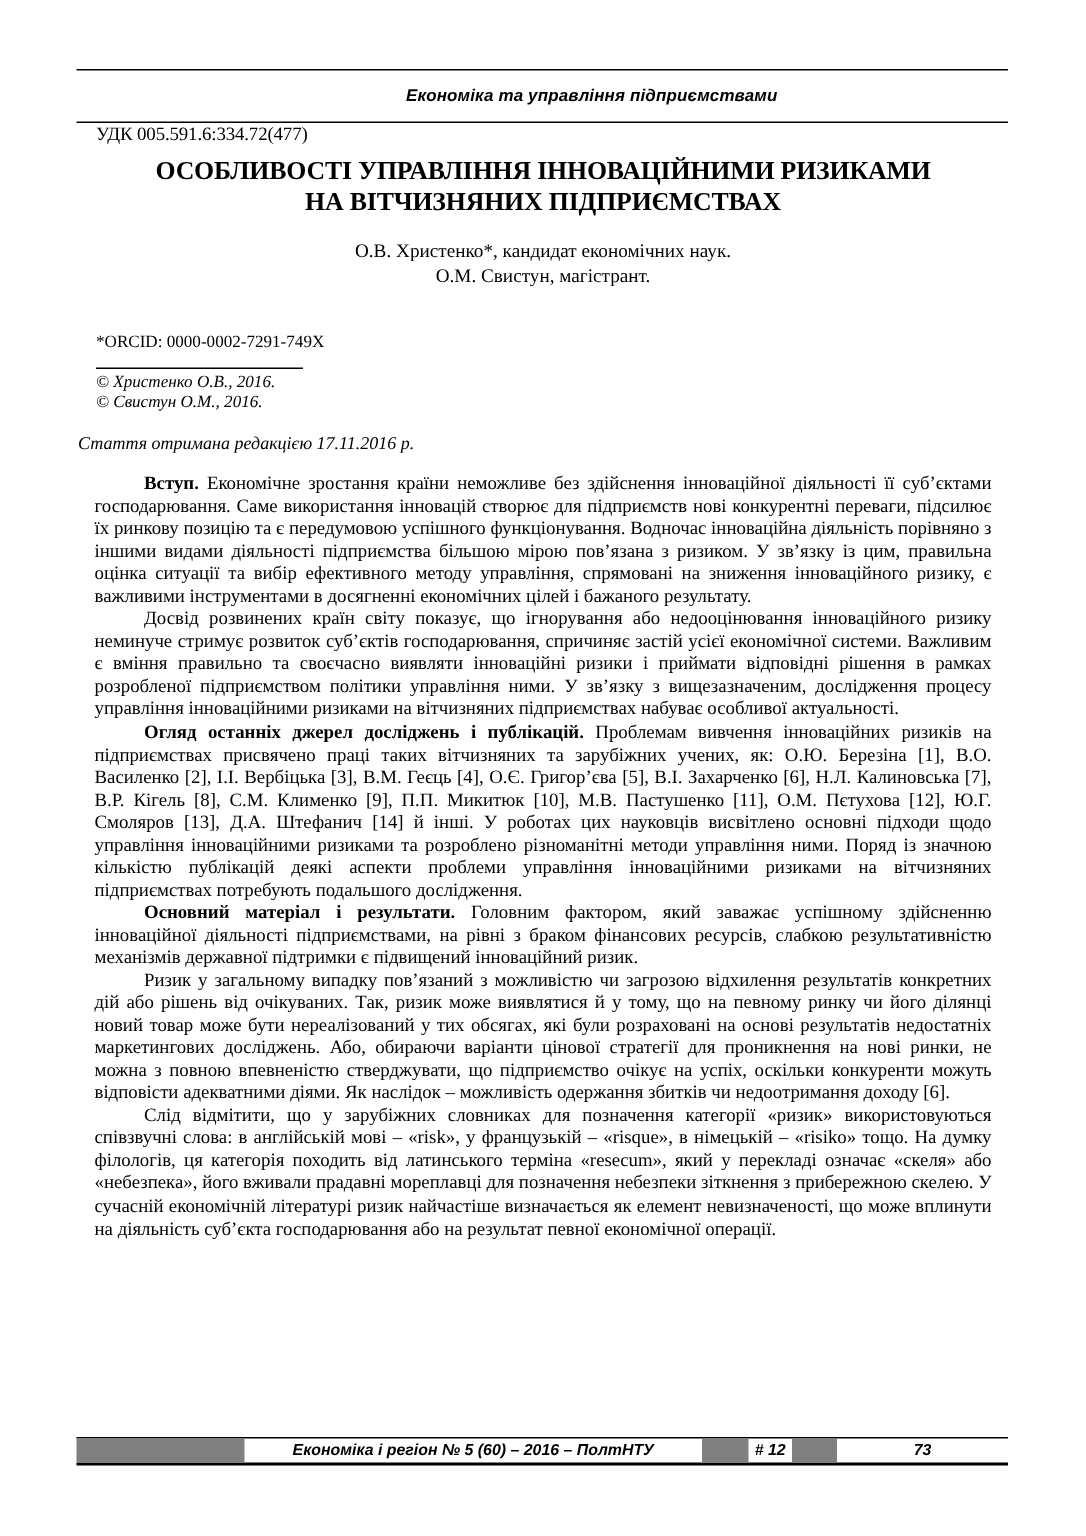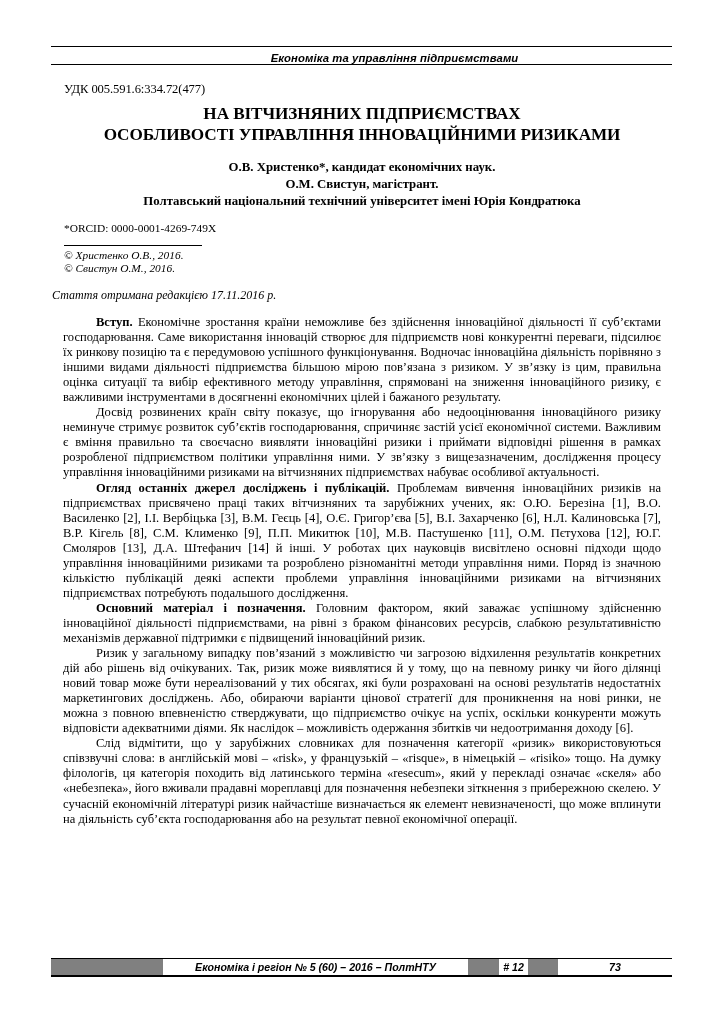--- a/index.html
+++ b/index.html
@@ -22,25 +22,25 @@
     height: 1024px;
     box-sizing: border-box;
   }
 
   
   .runhead {
     position: absolute;
     left: 51px;
     top: 46px;
     width: 621px;
-    height: 19px;
+    height: 36px;
     border-top: 1.5px solid #000;
     border-bottom: 1.5px solid #000;
     display: flex;
-    align-items: flex-end;
+    align-items: center;
     box-sizing: border-box;
     background: #ffffff;
   }
   .runhead-block {
     width: 92px;
     background: #808080;
   }
   .runhead-title {
     flex: 1;
     display: flex;
@@ -78,21 +78,21 @@
   }
 
   
   .authors {
     position: absolute;
     left: 62px;
     top: 159px;
     width: 600px;
     text-align: center;
     font-size: 12.8px;
-    font-weight: bold;
+    font-weight: normal;
     line-height: 16.8px;
   }
 
   
   .orcid {
     position: absolute;
     left: 64px;
     top: 222px;
     font-size: 11.4px;
   }
@@ -190,46 +190,45 @@
 <div class="page">
 
   <div class="runhead">
     <div class="runhead-block"></div>
     <div class="runhead-title">Економіка та управління підприємствами</div>
   </div>
 
   <div class="udc">УДК 005.591.6:334.72(477)</div>
 
   <div class="title">
+    <div>ОСОБЛИВОСТІ УПРАВЛІННЯ ІННОВАЦІЙНИМИ РИЗИКАМИ</div>
     <div>НА ВІТЧИЗНЯНИХ ПІДПРИЄМСТВАХ</div>
-    <div>ОСОБЛИВОСТІ УПРАВЛІННЯ ІННОВАЦІЙНИМИ РИЗИКАМИ</div>
   </div>
 
   <div class="authors">
     <div>О.В. Христенко*, кандидат економічних наук.</div>
     <div>О.М. Свистун, магістрант.</div>
-    <div>Полтавський національний технічний університет імені Юрія Кондратюка</div>
-  </div>
-
-  <div class="orcid">*ORCID: 0000-0001-4269-749X</div>
+  </div>
+
+  <div class="orcid">*ORCID: 0000-0002-7291-749X</div>
 
   <div class="cc-rule"></div>
 
   <div class="copyright">
     <div>© Христенко О.В., 2016.</div>
     <div>© Свистун О.М., 2016.</div>
   </div>
 
   <div class="received">Стаття отримана редакцією 17.11.2016 р.</div>
 
   <div class="body-col">
       <p><b>Вступ.</b><span> Економічне зростання країни неможливе без здійснення інноваційної діяльності її суб’єктами господарювання. Саме використання інновацій створює для підприємств нові конкурентні переваги, підсилює їх ринкову позицію та є передумовою успішного функціонування. Водночас інноваційна діяльність порівняно з іншими видами діяльності підприємства більшою мірою пов’язана з ризиком. У зв’язку із цим, правильна оцінка ситуації та вибір ефективного методу управління, спрямовані на зниження інноваційного ризику, є важливими інструментами в досягненні економічних цілей і бажаного результату.</span></p>
       <p><span>Досвід розвинених країн світу показує, що ігнорування або недооцінювання інноваційного ризику неминуче стримує розвиток суб’єктів господарювання, спричиняє застій усієї економічної системи. Важливим є вміння правильно та своєчасно виявляти інноваційні ризики і приймати відповідні рішення в рамках розробленої підприємством політики управління ними. У зв’язку з вищезазначеним, дослідження процесу управління інноваційними ризиками на вітчизняних підприємствах набуває особливої актуальності.</span></p>
       <p><b>Огляд останніх джерел досліджень і публікацій.</b><span> Проблемам вивчення інноваційних ризиків на підприємствах присвячено праці таких вітчизняних та зарубіжних учених, як: О.Ю. Березіна [1], В.О. Василенко [2], І.І. Вербіцька [3], В.М. Геєць [4], О.Є. Григор’єва [5], В.І. Захарченко [6], Н.Л. Калиновська [7], В.Р. Кігель [8], С.М. Клименко [9], П.П. Микитюк [10], М.В. Пастушенко [11], О.М. Пєтухова [12], Ю.Г. Смоляров [13], Д.А. Штефанич [14] й інші. У роботах цих науковців висвітлено основні підходи щодо управління інноваційними ризиками та розроблено різноманітні методи управління ними. Поряд із значною кількістю публікацій деякі аспекти проблеми управління інноваційними ризиками на вітчизняних підприємствах потребують подальшого дослідження.</span></p>
-      <p><b>Основний матеріал і позначення.</b><span> Головним фактором, який заважає успішному здійсненню інноваційної діяльності підприємствами, на рівні з браком фінансових ресурсів, слабкою результативністю механізмів державної підтримки є  підвищений інноваційний ризик.</span></p>
+      <p><b>Основний матеріал і результати.</b><span> Головним фактором, який заважає успішному здійсненню інноваційної діяльності підприємствами, на рівні з браком фінансових ресурсів, слабкою результативністю механізмів державної підтримки є  підвищений інноваційний ризик.</span></p>
       <p><span>Ризик у загальному випадку пов’язаний з можливістю чи загрозою відхилення результатів конкретних дій або рішень від очікуваних. Так, ризик може виявлятися й у тому, що на певному ринку чи його ділянці новий товар може бути нереалізований у тих обсягах, які були розраховані на основі результатів недостатніх маркетингових досліджень. Або, обираючи варіанти цінової стратегії для проникнення на нові ринки, не можна з повною впевненістю стверджувати, що підприємство очікує на успіх, оскільки конкуренти можуть відповісти адекватними діями. Як наслідок – можливість одержання збитків чи недоотримання доходу [6].</span></p>
       <p><span>Слід відмітити, що у зарубіжних словниках для позначення категорії «ризик» використовуються співзвучні слова: в англійській мові – «risk», у французькій – «risque», в німецькій – «risiko» тощо. На думку філологів, ця категорія походить від латинського терміна «resecum», який у перекладі означає «скеля» або «небезпека», його вживали прадавні мореплавці для позначення небезпеки зіткнення з прибережною скелею. У сучасній економічній літературі ризик найчастіше визначається як елемент невизначеності, що може вплинути на діяльність суб’єкта господарювання або на результат певної економічної операції.</span></p>
     </div>
 
   <div class="footbar">
     <div class="fb-gray-1"></div>
     <div class="fb-journal">Економіка і регіон № 5 (60) – 2016 – ПолтНТУ</div>
     <div class="fb-gray-2"></div>
     <div class="fb-issue"># 12</div>
     <div class="fb-gray-3"></div>

